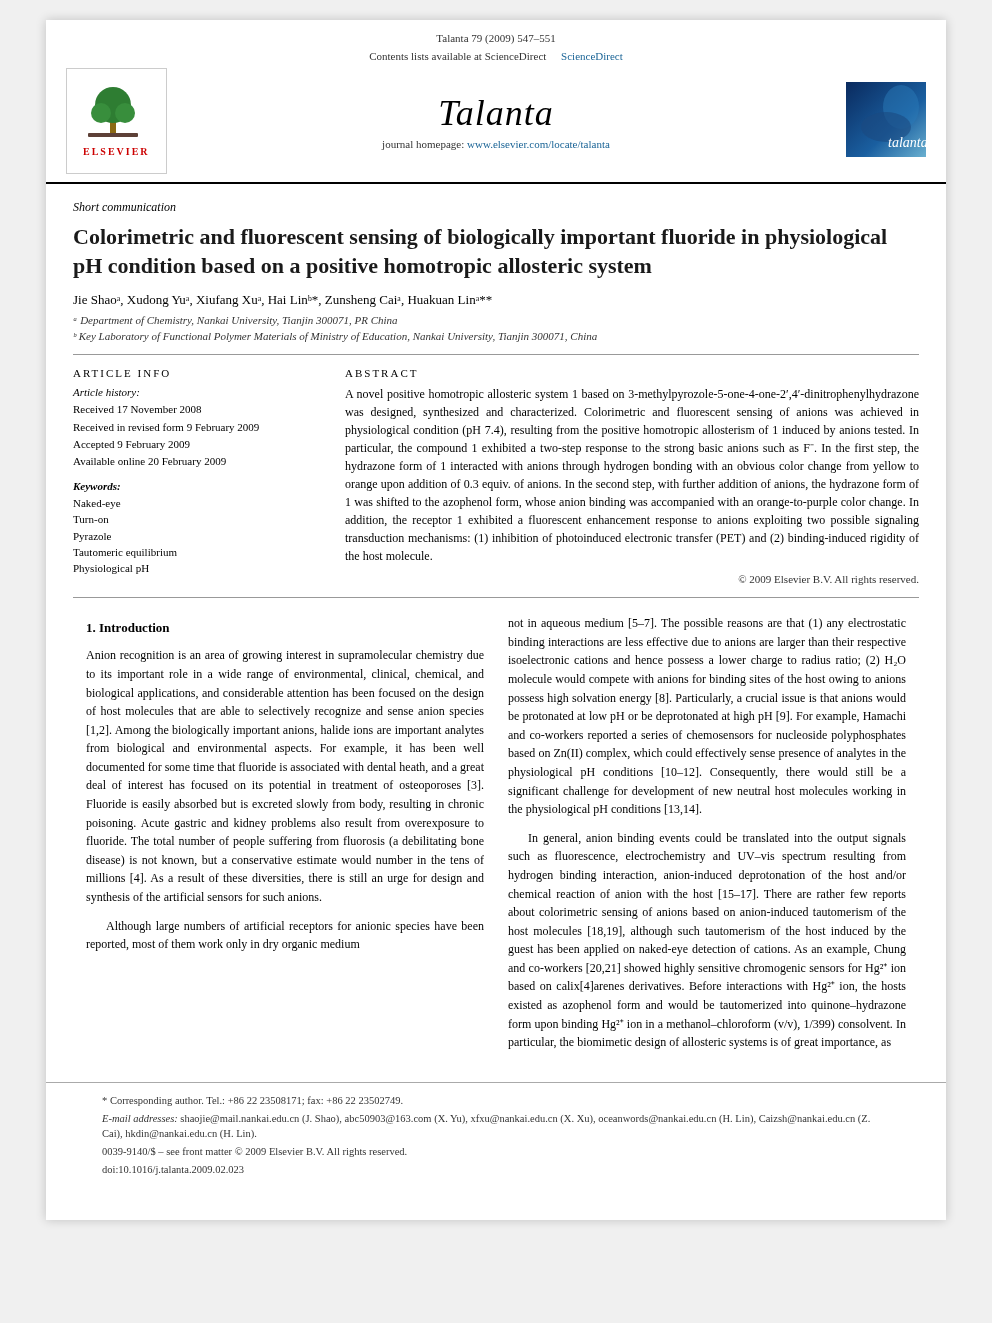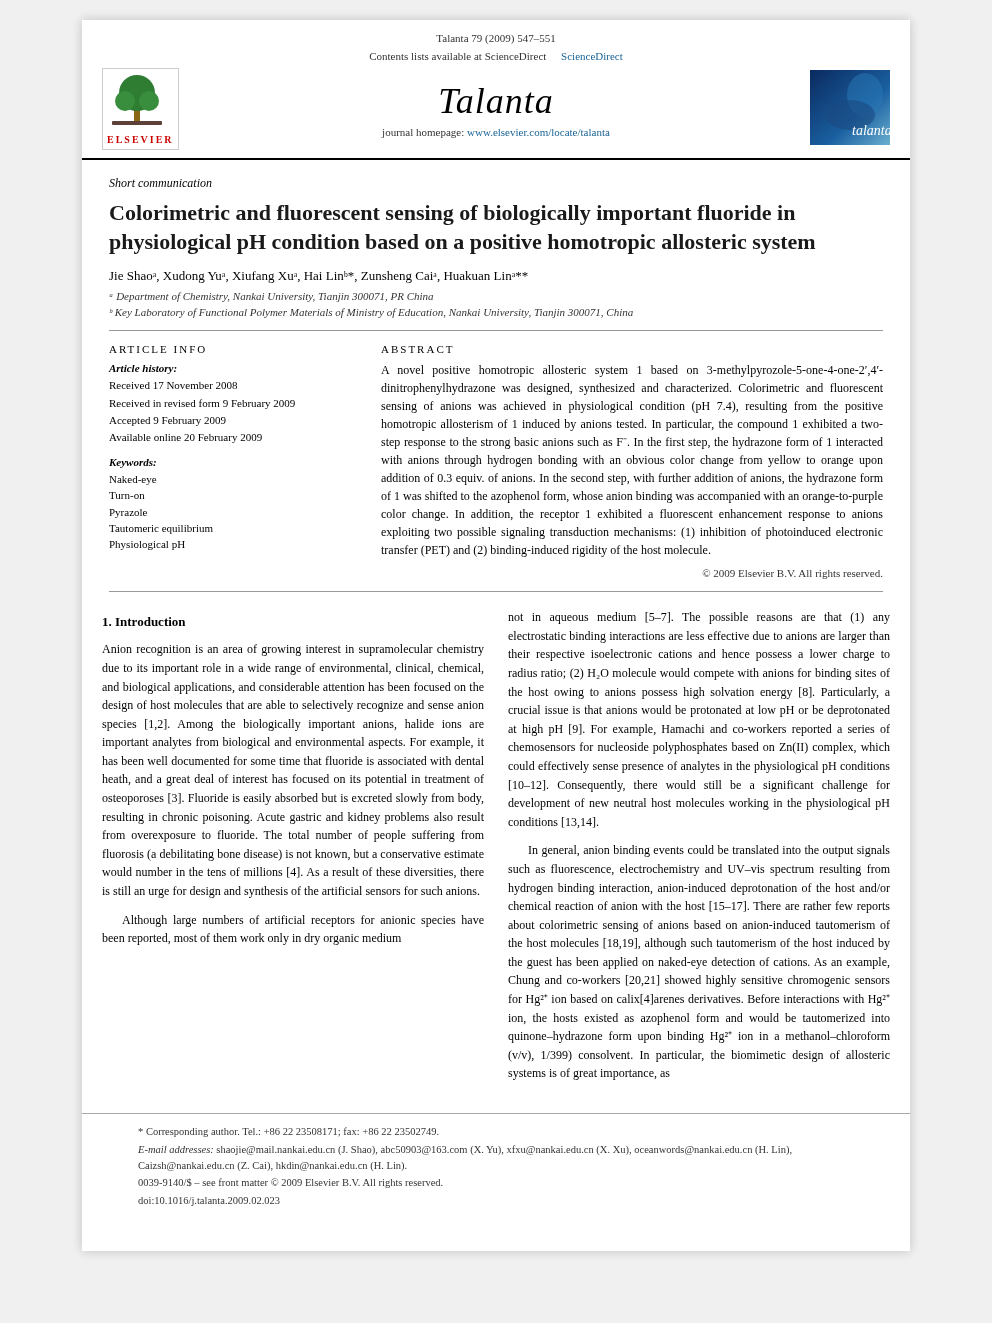--- a/index.html
+++ b/index.html
@@ -6,21 +6,21 @@
     body {
       background: #f0f0f0;
       font-family: Times New Roman, serif;
       font-size: 13px;
       color: #000;
       display: flex;
       justify-content: center;
       padding: 20px 0;
     }
     .page {
-      width: 828px;
+      width: 900px;
       background: #fff;
       padding: 0 0 30px 0;
       box-shadow: 0 0 10px rgba(0,0,0,0.2);
     }
     
     .journal-header {
       text-align: center;
       padding: 12px 20px 0 20px;
       border-bottom: 2px solid #000;
       position: relative;
@@ -35,21 +35,21 @@
       display: flex;
       align-items: center;
       justify-content: space-between;
     }
     .elsevier-logo {
       width: 90px;
       text-align: left;
     }
     .elsevier-logo .logo-box {
       border: 1px solid #ccc;
-      padding: 4px;
+      padding: 16px;
       display: inline-block;
     }
     .elsevier-logo .elsevier-tree {
       width: 60px;
       height: 55px;
     }
     .elsevier-label {
       font-size: 10px;
       color: #c00;
       font-weight: bold;
@@ -142,21 +142,21 @@
     .col-label {
       font-size: 11px;
       font-variant: small-caps;
       letter-spacing: 2px;
       color: #000;
       font-weight: normal;
       margin-bottom: 6px;
     }
     .article-history-label {
       font-style: italic;
-      font-weight: bold;
+      font-weight: normal;
       font-size: 11px;
       margin-bottom: 4px;
       margin-top: 7px;
     }
     .history-item {
       font-size: 11px;
       margin-bottom: 2px;
       line-height: 1.4;
     }
     .keywords-label {
@@ -177,21 +177,21 @@
       text-align: justify;
     }
     .copyright-line {
       font-size: 11px;
       text-align: right;
       margin-top: 8px;
       color: #333;
     }
     
     .body-content {
-      padding: 0 20px;
+      padding: 0 40px;
       margin-top: 16px;
     }
     .body-two-col {
       display: flex;
       gap: 24px;
     }
     .body-left, .body-right {
       flex: 1;
       font-size: 12px;
       line-height: 1.55;

